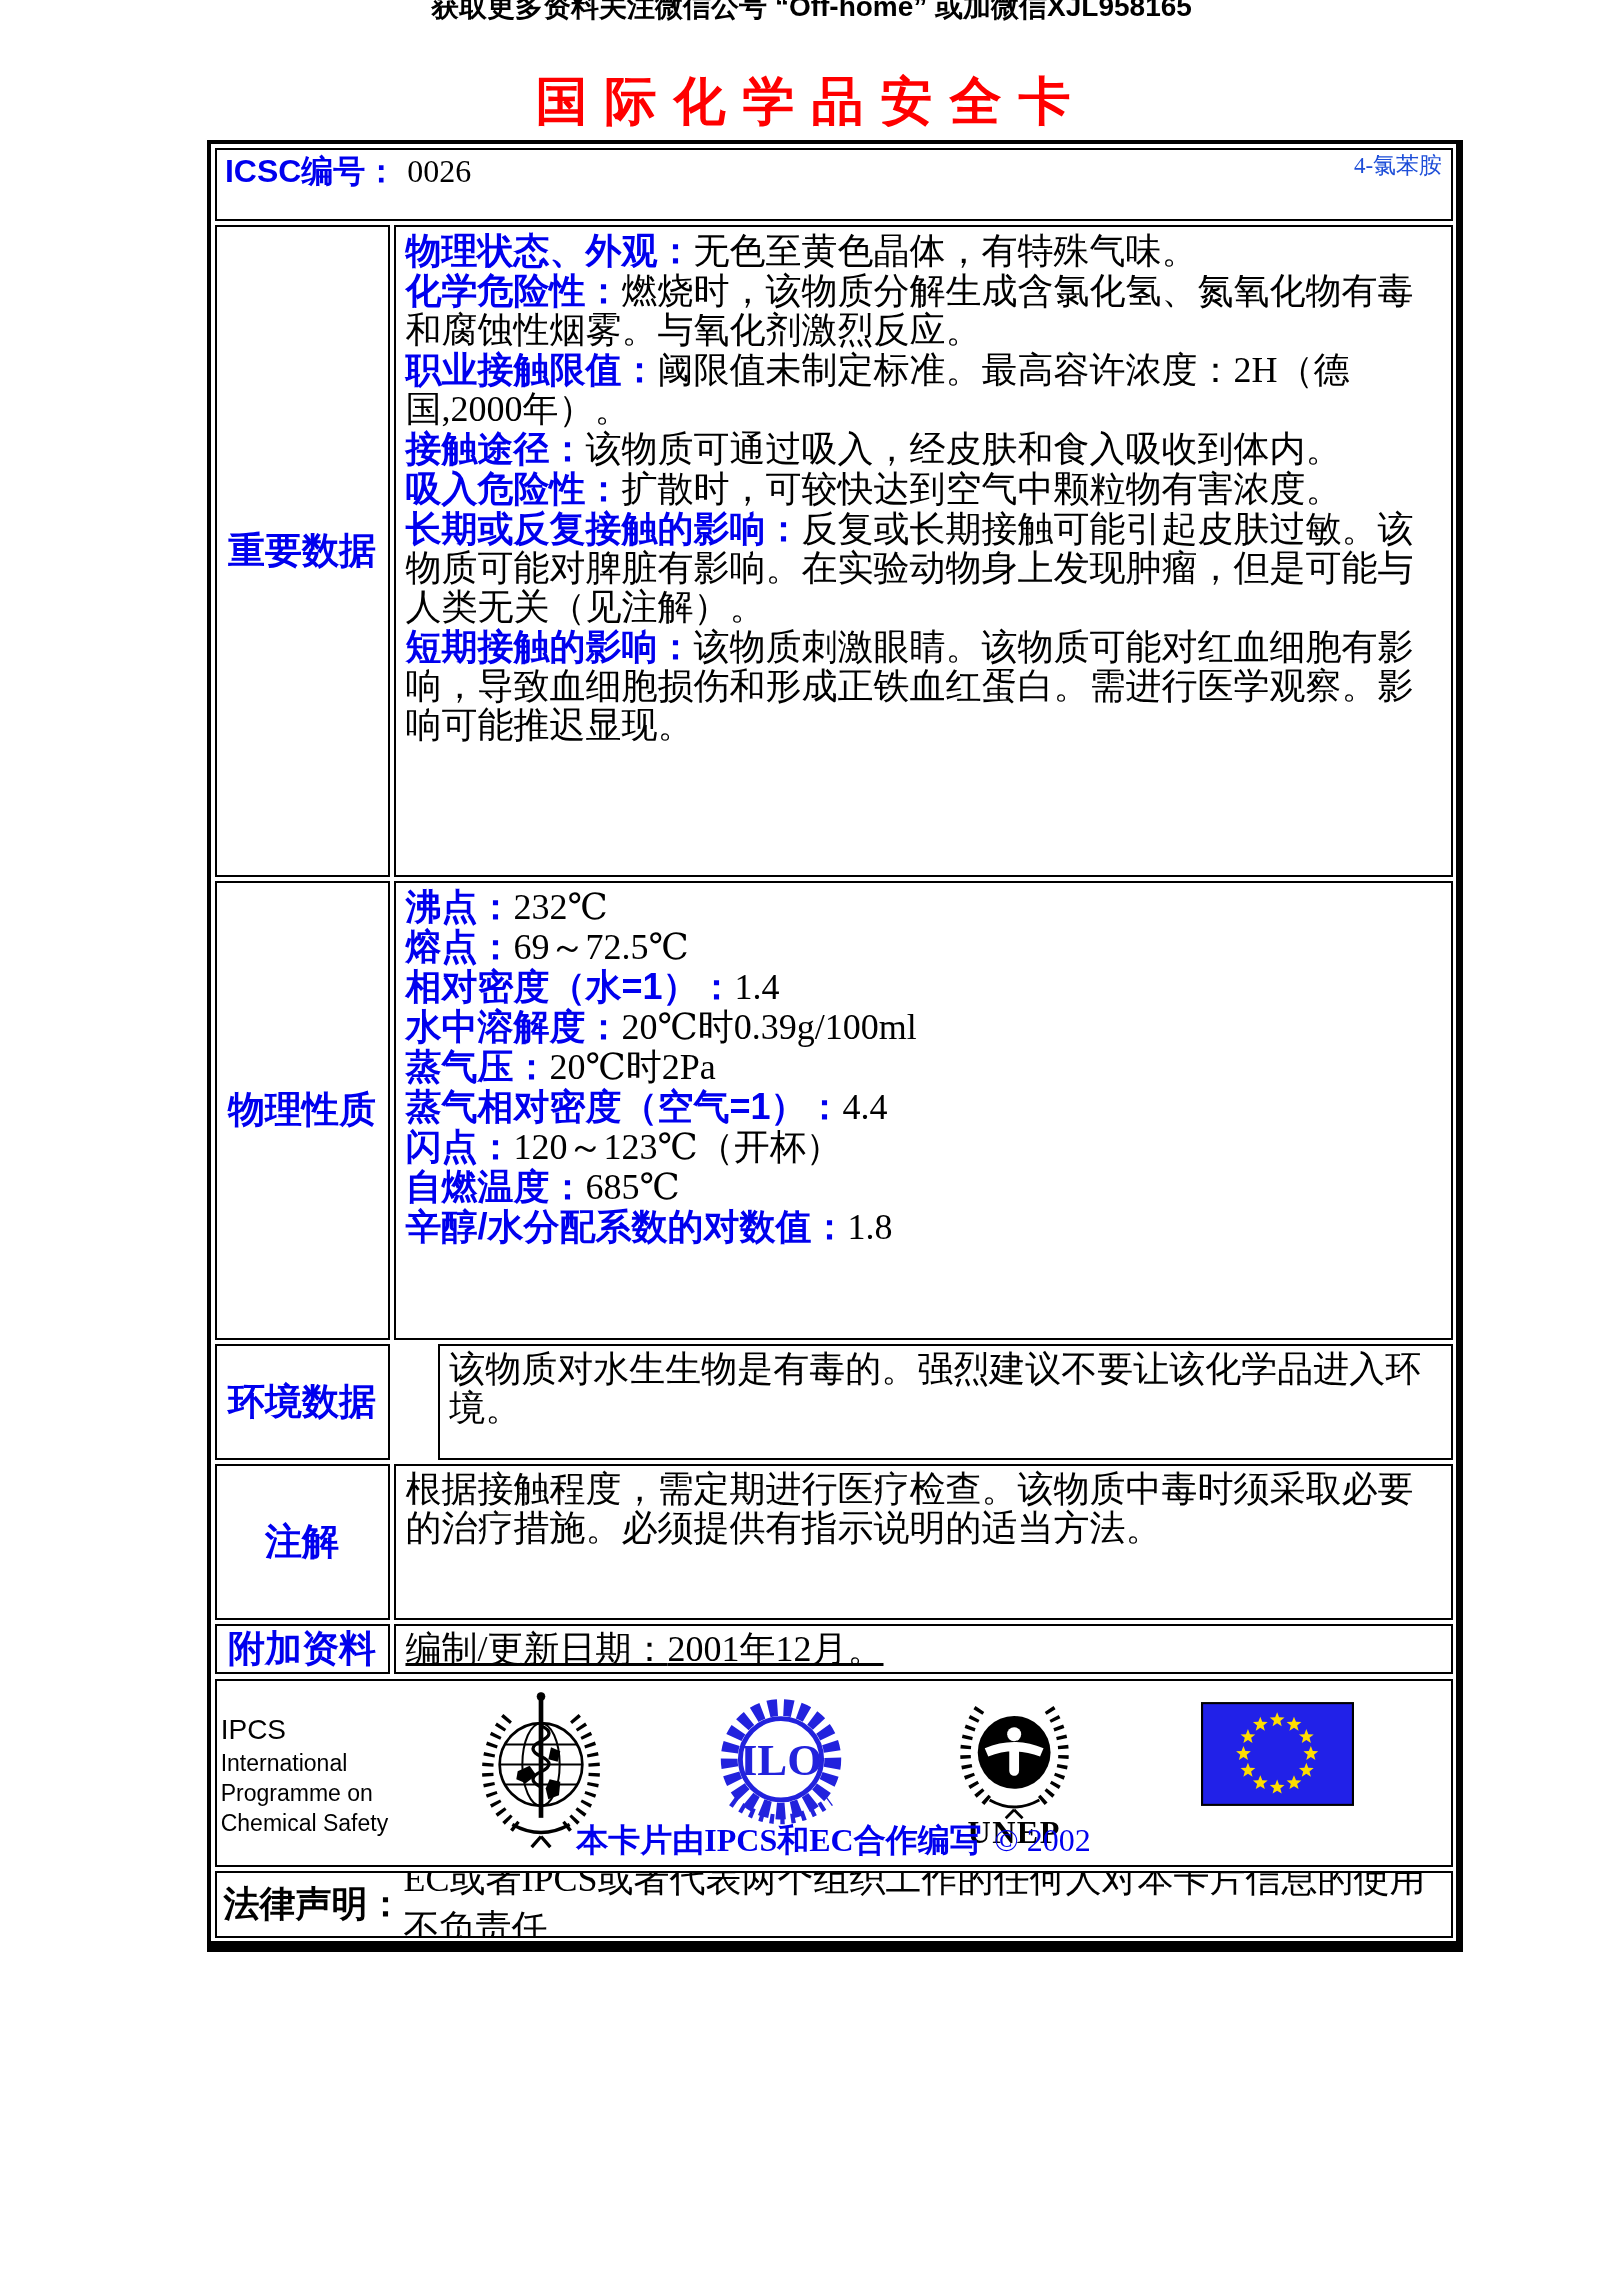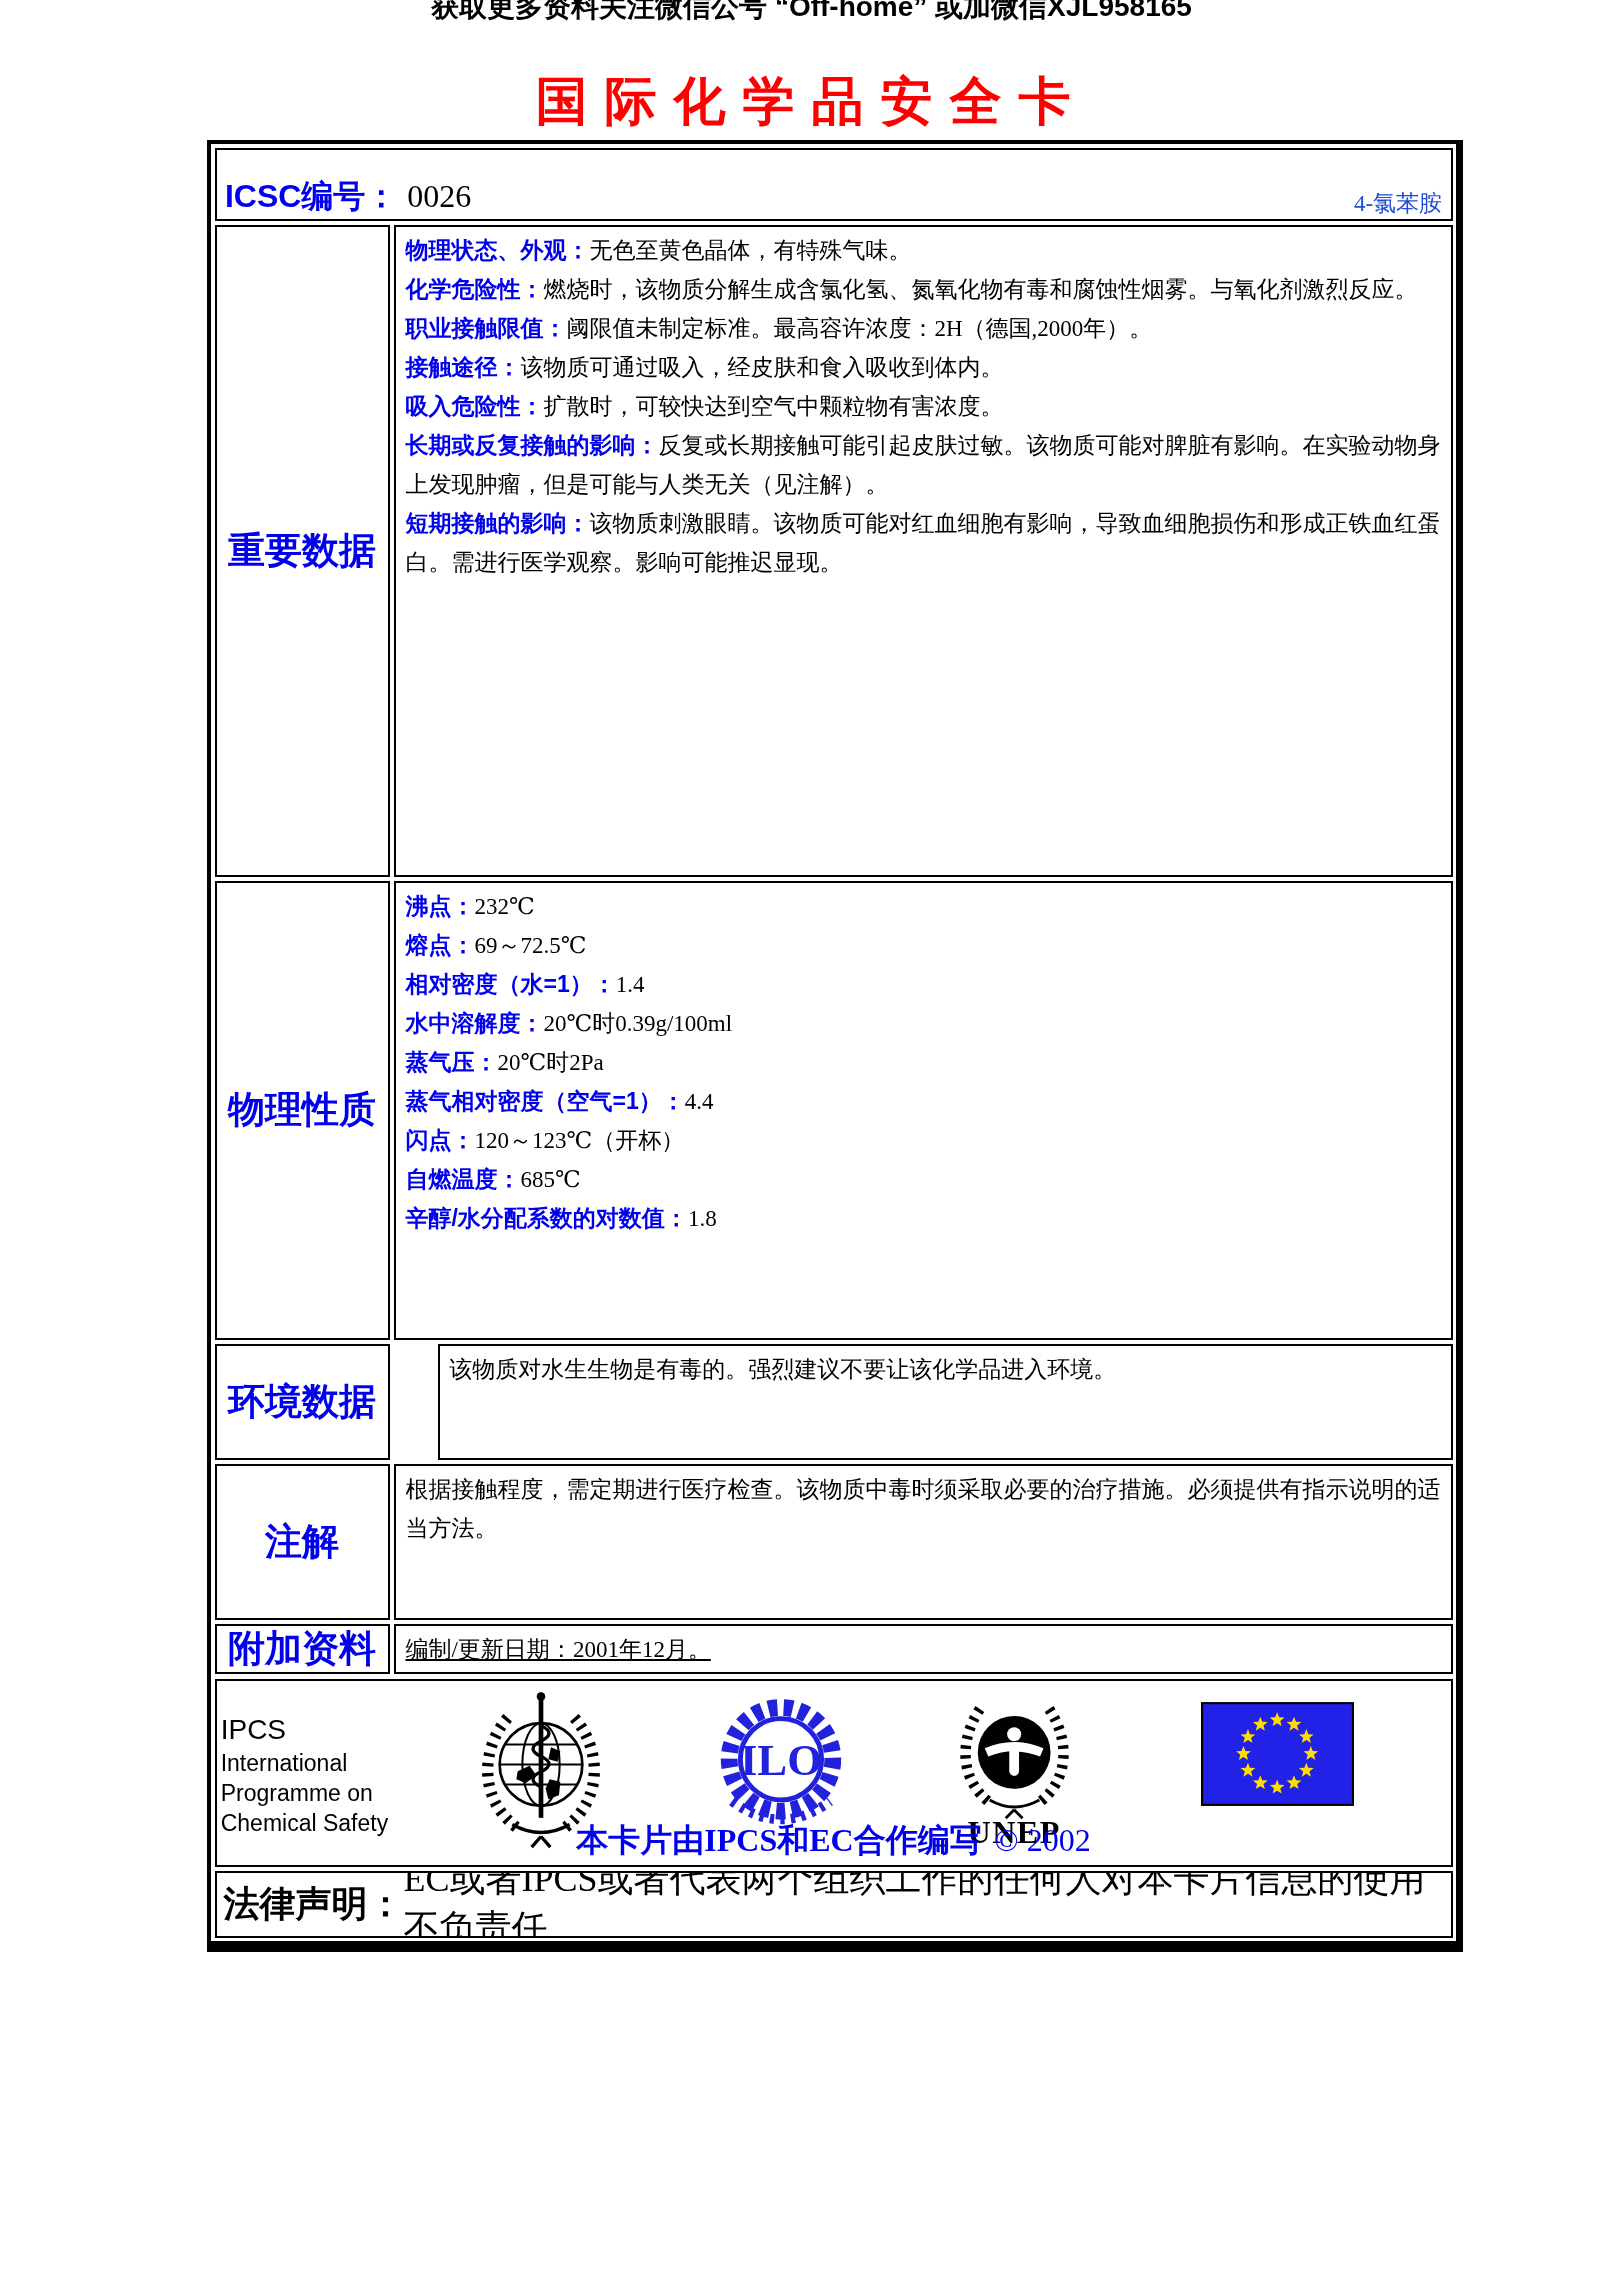--- a/index.html
+++ b/index.html
@@ -21,25 +21,25 @@
   .trow:last-child{margin-bottom:0;}
   .cell{border:2.8px solid #000;box-sizing:border-box;background:#fff;overflow:hidden;}
   .label-cell{flex:0 0 175px;display:flex;align-items:center;justify-content:center;}
   .content-cell{flex:1;padding:4.2px 9.8px;}
   .single-cell{flex:1;}
   .r1{height:73px;} .r2{height:652px;} .r3{height:459px;} .r4{height:116px;gap:48px;}
   .r5{height:156px;} .r6{height:50px;} .r7{height:188px;} .r8{height:67px;}
   .blue-label{font-family:"Liberation Sans","DejaVu Sans",sans-serif;
               font-weight:bold;color:#0000ee;}
   .side-label{font-size:37px;}
-  .hdr{display:flex;align-items:flex-end;justify-content:space-between;padding:0 8.4px;}
+  .hdr{display:flex;align-items:flex-start;justify-content:space-between;padding:0 8.4px;}
   .hdr-left{display:flex;align-items:center;font-size:32px;}
   .hdr-left .num{margin-left:9.8px;color:#000;}
   .hdr-right{font-size:23px;color:#1d4ed8;}
-  .item{font-size:23px;line-height:39px;color:#000;}
+  .item{font-size:36px;line-height:39px;color:#000;}
   .item .k{font-family:"Liberation Sans","DejaVu Sans",sans-serif;font-weight:bold;
            color:#0000ee;}
   .item .v{color:#000;}
   .mid-center{display:flex;align-items:center;text-decoration:underline;}
   
   .logos{position:relative;}
   .ipcs-block{position:absolute;left:4.2px;top:31px;
               font-family:"Liberation Sans","DejaVu Sans",sans-serif;color:#000;}
   .ipcs-title{font-size:28px;font-weight:normal;line-height:36px;}
   .ipcs-line{font-size:23px;line-height:30px;}

